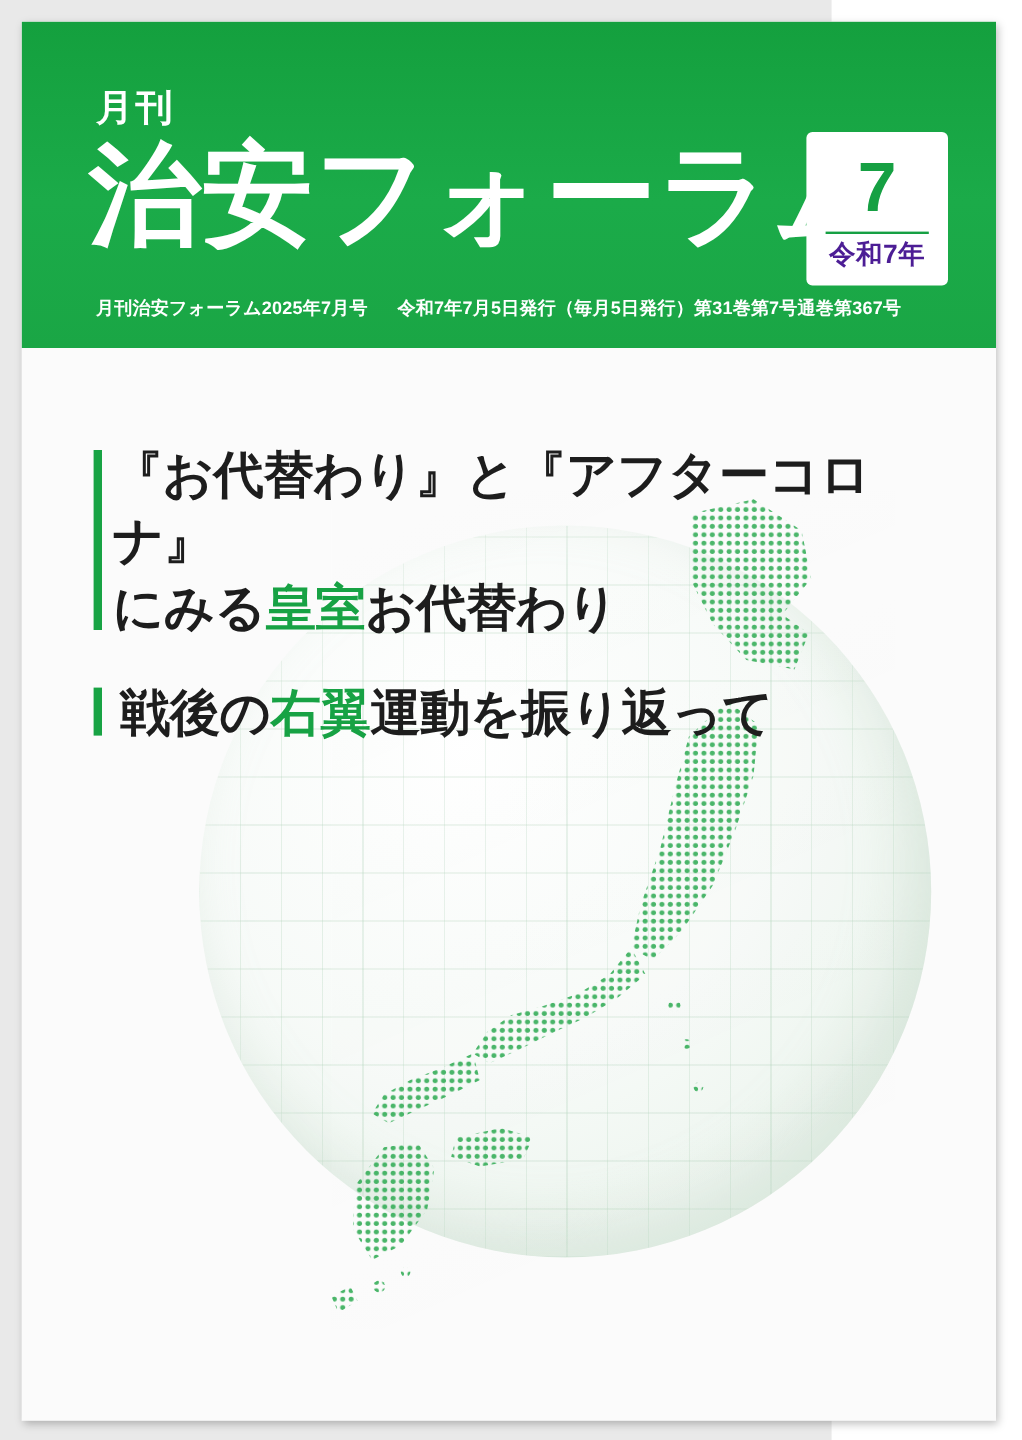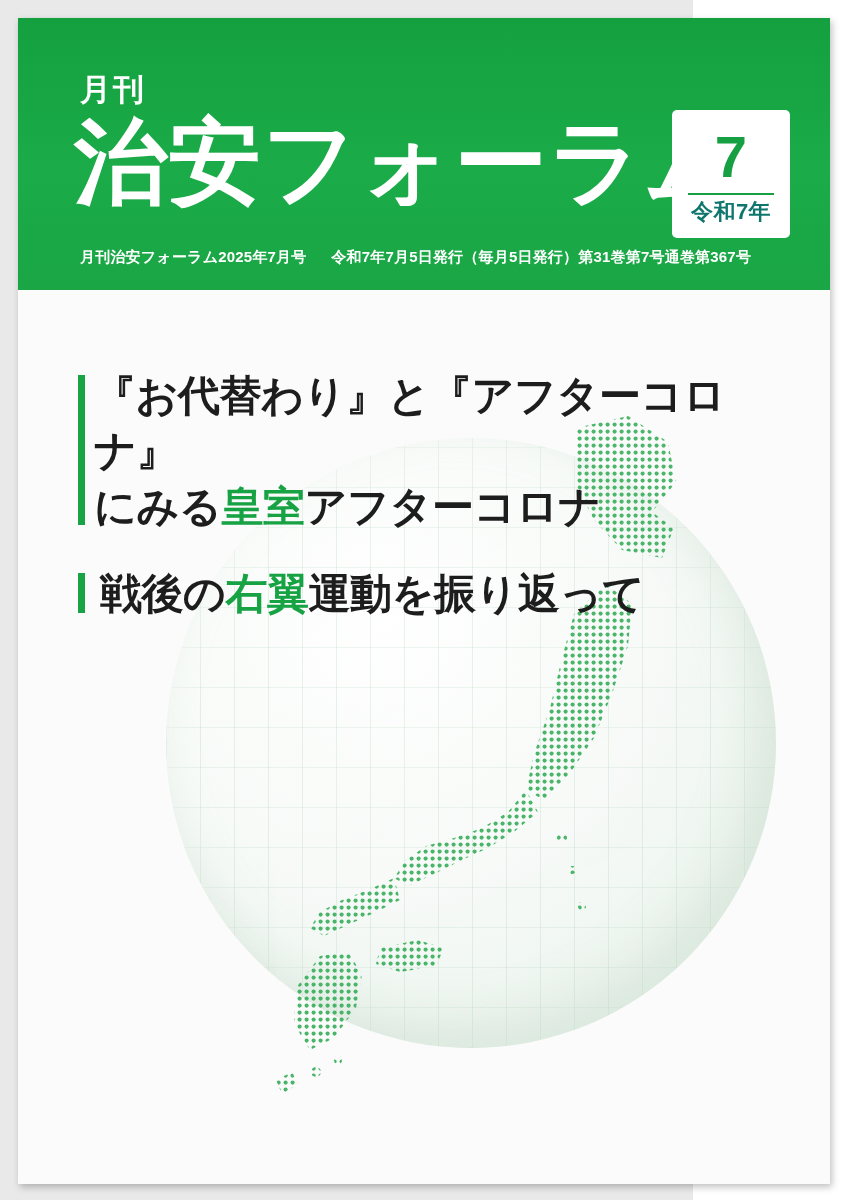--- a/index.html
+++ b/index.html
@@ -84,21 +84,21 @@
     line-height: 1;
     margin-top: 2px;
   }
   .issue-sep {
     width: 86px;
     height: 2px;
     background: #16a043;
     margin: 7px 0 6px 0;
   }
   .issue-era {
-    color: #0f766e;
+    color: #4c1d95;
     font-size: 22px;
     font-weight: 700;
     line-height: 1;
     letter-spacing: 0.5px;
   }
   .impressum {
     position: absolute;
     left: 62px;
     top: 230px;
     color: #ffffff;
@@ -266,21 +266,21 @@
           <rect x="0" y="0" width="470" height="700" fill="url(#fade)" opacity="0.10"></rect>
         </svg>
       </div>
     </div>
 
     <div class="headlines">
 
       <div class="hl hl-1">
         <div>『お代替わり』と『アフターコロナ』</div>
         <div>
-          <span>にみる</span><span class="green">皇室</span><span>アフターコロナ</span>
+          <span>にみる</span><span class="green">皇室</span><span>お代替わり</span>
         </div>
       </div>
 
       <div class="hl hl-2">
         <span>戦後の</span><span class="green">右翼</span><span>運動を振り返って</span>
       </div>
 
 
     </div>
 

